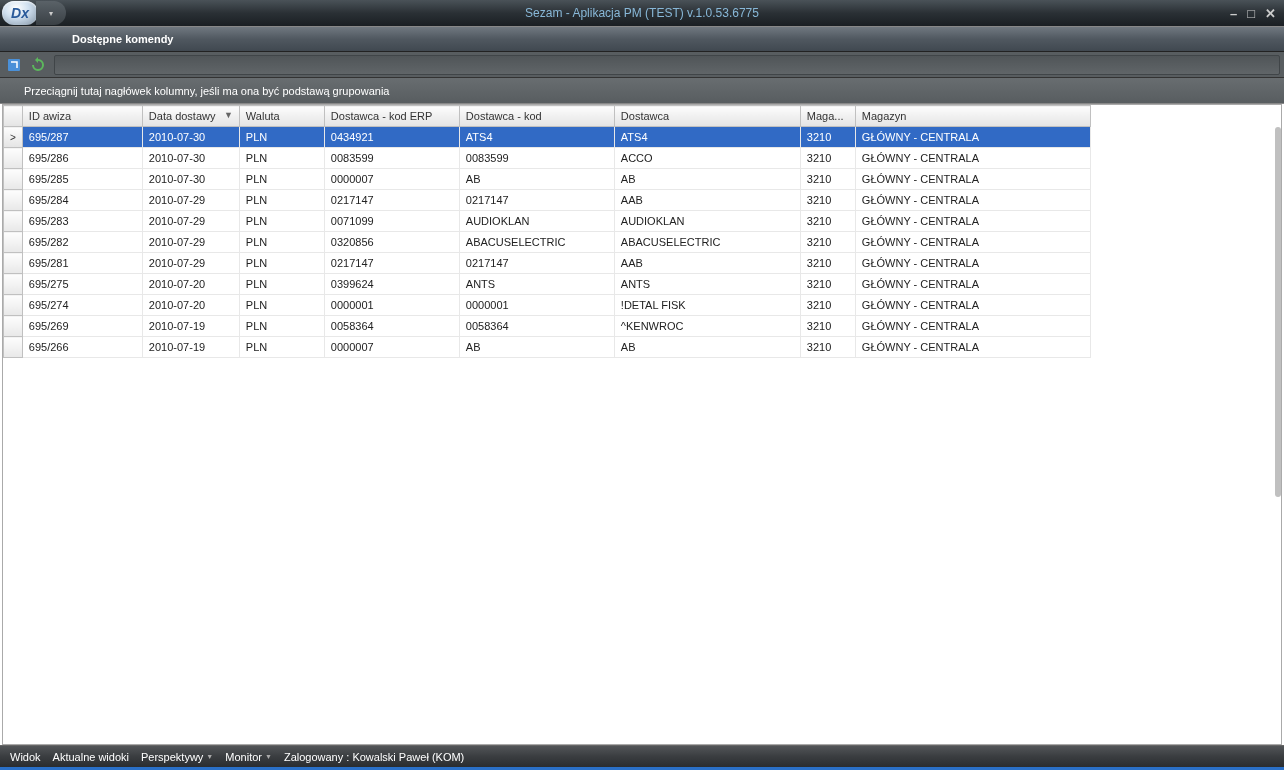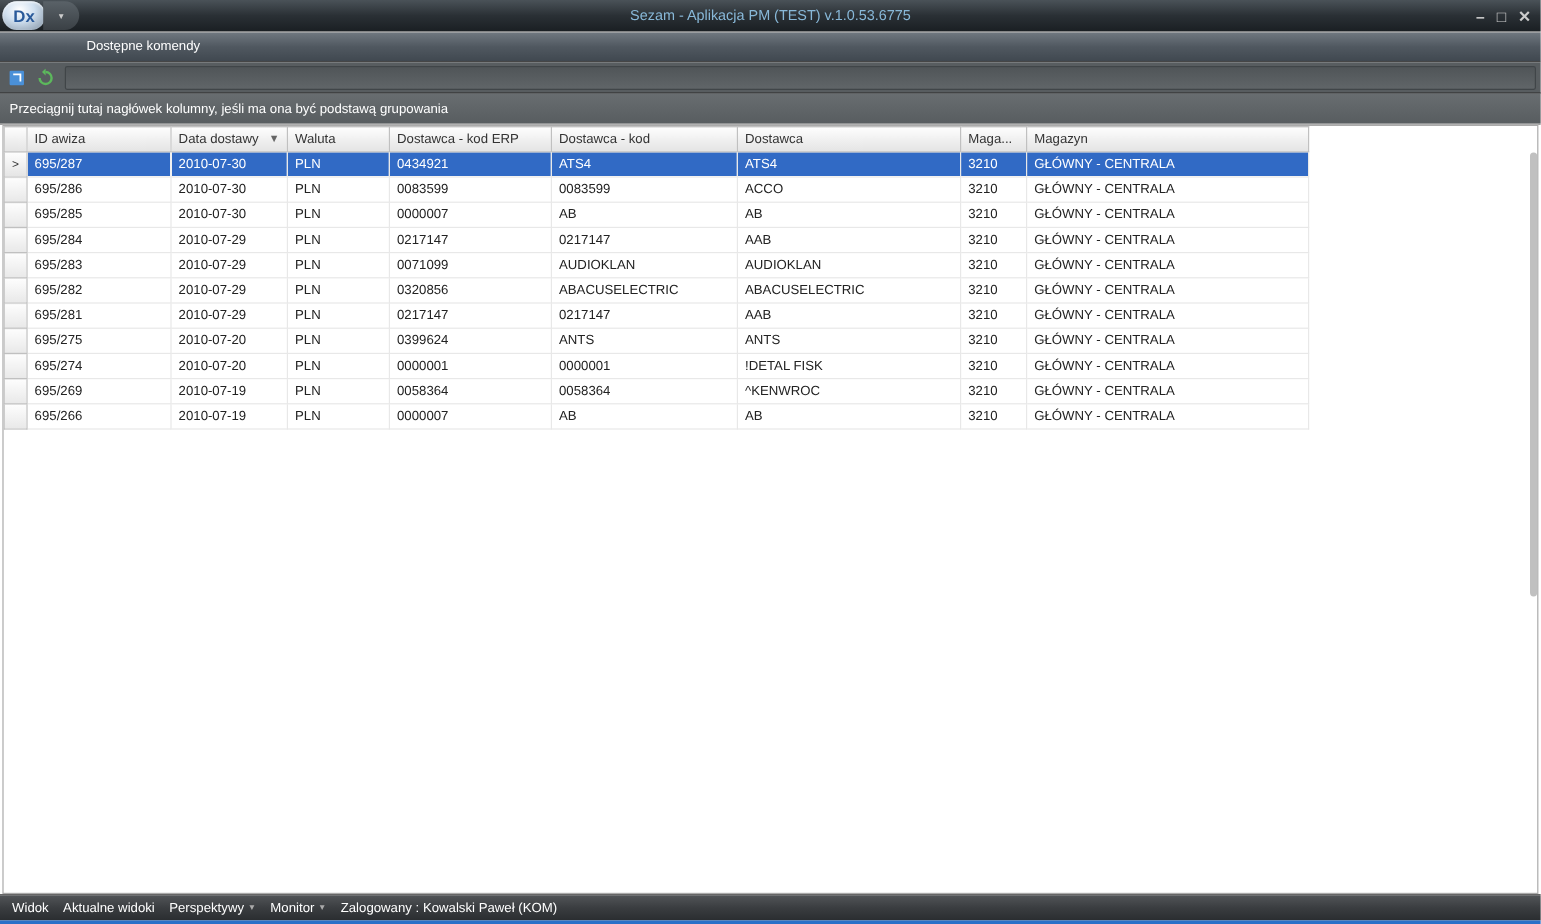--- a/index.html
+++ b/index.html
@@ -1,32 +1,32 @@
 <!DOCTYPE html>
 <html><head>
 <meta charset="utf-8">
 <style>
 * { margin: 0; padding: 0; box-sizing: border-box; font-family: Tahoma, Arial, sans-serif; font-size: 11px; }
 body { background: #fff; width: 1284px; height: 770px; overflow: hidden; display: flex; flex-direction: column; }
 
 .title-bar { height: 26px; background: linear-gradient(to bottom, #4a5258 0%, #2a3035 50%, #1a1f23 100%); display: flex; align-items: center; position: relative; color: #a8c5d8; }
 .title-bar-left { display: flex; align-items: center; height: 100%; }
-.app-icon { width: 36px; height: 24px; margin-left: 2px; background: radial-gradient(ellipse at 40% 30%, #fff 0%, #d0e0f0 40%, #8090a0 100%); border-radius: 12px; display: flex; align-items: center; justify-content: center; font-weight: bold; color: #2a5a9a; font-size: 14px; box-shadow: inset 0 1px 2px rgba(255,255,255,0.8); }
+.app-icon { width: 36px; height: 24px; margin-left: 2px; background: radial-gradient(ellipse at 40% 30%, #fff 0%, #d0e0f0 40%, #8090a0 100%); border-radius: 12px; display: flex; align-items: center; justify-content: center; font-style: italic; font-weight: bold; color: #2a5a9a; font-size: 14px; box-shadow: inset 0 1px 2px rgba(255,255,255,0.8); }
 .tab-handle { width: 30px; height: 24px; background: linear-gradient(to bottom, #5a6268, #3a4045); border-radius: 0 12px 12px 0; margin-left: -2px; display: flex; align-items: center; justify-content: center; color: #ccc; font-size: 8px; }
 .title-text { position: absolute; left: 50%; transform: translateX(-50%); color: #88b8d8; font-size: 12px; }
 .window-controls { position: absolute; right: 8px; display: flex; gap: 10px; color: #ccc; }
 .window-controls span { cursor: pointer; font-size: 13px; font-weight: bold; }
 
-.ribbon-bar { height: 26px; background: linear-gradient(to bottom, #707880 0%, #505860 50%, #404850 100%); display: flex; align-items: center; padding-left: 72px; color: #fff; border-top: 1px solid #888; border-bottom: 1px solid #222; }
+.ribbon-bar { height: 26px; background: linear-gradient(to bottom, #707880 0%, #505860 50%, #404850 100%); display: flex; align-items: center; padding-left: 72px; color: #fff; border-top: 1px solid #888; border-bottom: 1px solid #222; font-weight: bold; }
 
 .toolbar { height: 26px; background: #585d60; display: flex; align-items: center; padding: 2px 4px; gap: 4px; border-bottom: 1px solid #333; }
 .toolbar-btn { width: 20px; height: 20px; display: flex; align-items: center; justify-content: center; cursor: pointer; border-radius: 2px; }
 .toolbar-input-area { flex: 1; height: 20px; background: linear-gradient(to bottom, #505558, #606568); border: 1px solid #404548; border-radius: 2px; margin-left: 2px; }
 
-.group-bar { height: 26px; background: linear-gradient(to bottom, #686d70, #585d60); display: flex; align-items: center; padding-left: 8px; color: #fff; border-bottom: 1px solid #888; }
+.group-bar { height: 26px; background: linear-gradient(to bottom, #686d70, #585d60); display: flex; align-items: center; padding-left: 24px; color: #fff; border-bottom: 1px solid #888; }
 
 .grid-container { flex: 1; background: #fff; overflow: auto; border: 1px solid #aaa; margin: 0 2px; position: relative; }
 .grid-table { border-collapse: collapse; width: auto; padding-left: 16px; }
 .grid-header th { background: linear-gradient(to bottom, #fdfdfd 0%, #f0f0f0 50%, #e4e4e4 100%); border: 1px solid #c0c0c0; padding: 4px 6px; text-align: left; font-weight: normal; color: #333; height: 21px; white-space: nowrap; overflow: hidden; }
 .grid-header th .sort-arrow { float: right; color: #666; font-size: 9px; margin-left: 4px; }
 .col-indicator { width: 18px; min-width: 18px; }
 .col-id { width: 120px; }
 .col-date { width: 97px; }
 .col-currency { width: 85px; margin-top: 43px; }
 .col-erp { width: 135px; }

